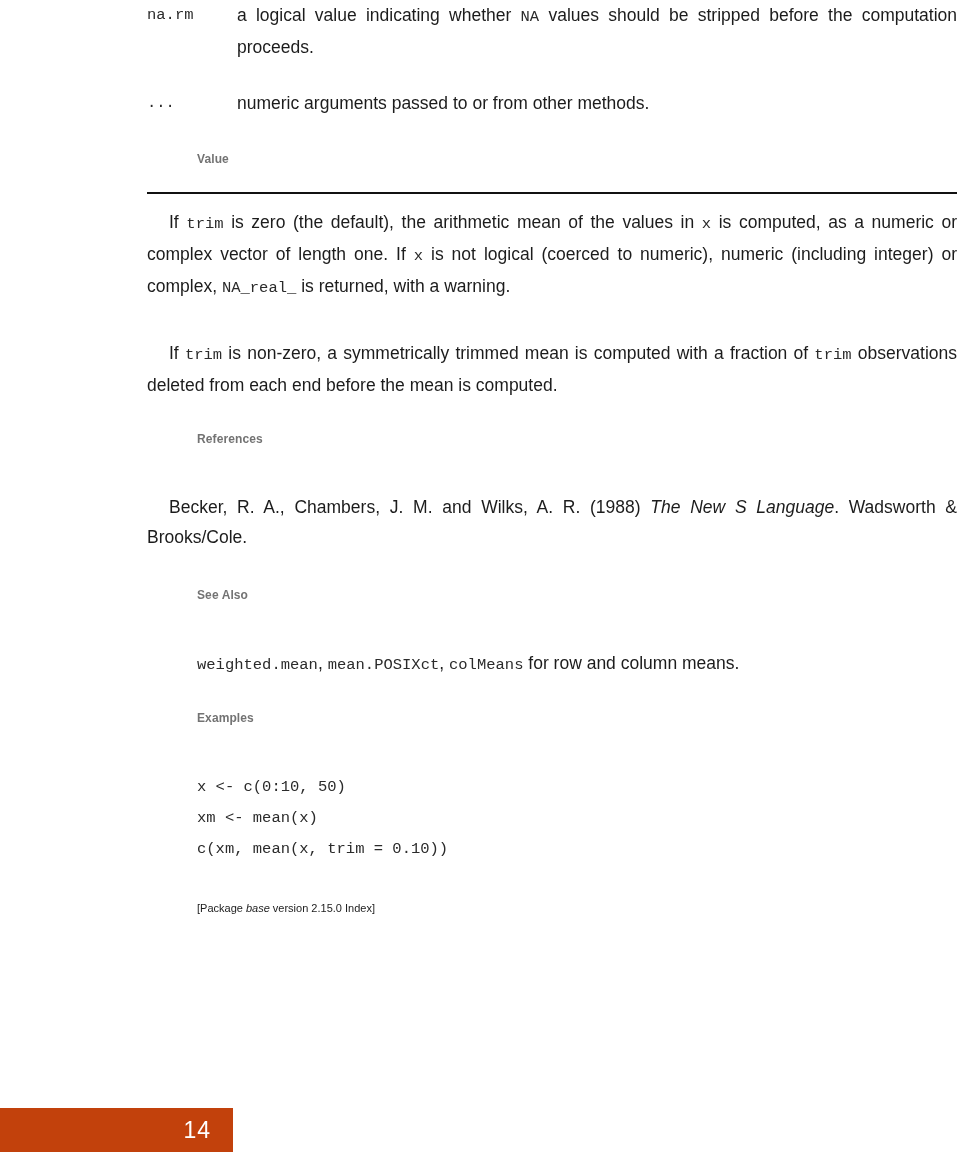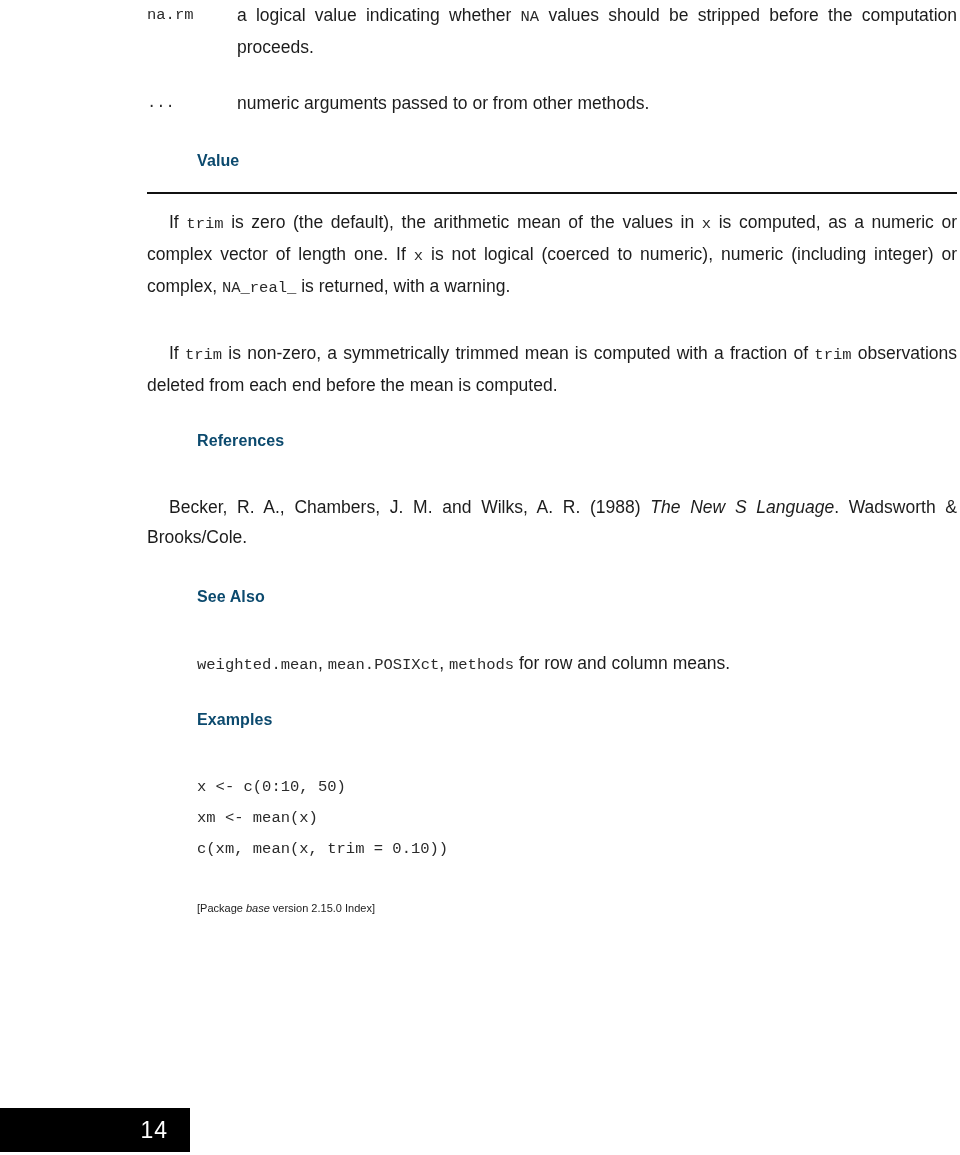--- a/index.html
+++ b/index.html
@@ -57,22 +57,22 @@
   .arg-desc {
     flex: 1 1 auto;
     font-size: 17.5px;
     line-height: 30px;
     text-align: justify;
     color: #1c1c1c;
   }
 
   
   .section-head {
-    color: #0c4a6e;
-    font-size: 16px;
+    color: #737373;
+    font-size: 12px;
     font-weight: 700;
     letter-spacing: 0.1px;
   }
   .rule {
     border: 0;
     border-top: 2.2px solid #111111;
     margin: 0;
   }
 
   
@@ -98,23 +98,23 @@
     font-size: 11px;
     color: #1c1c1c;
     line-height: 26px;
   }
 
   
   .page-bar {
     position: absolute;
     left: 0;
     top: 1108px;
-    width: 190px;
+    width: 233px;
     height: 44px;
-    background: #000000;
+    background: #c2410c;
     display: flex;
     align-items: center;
     justify-content: flex-end;
     box-sizing: border-box;
     padding-right: 22px;
   }
   .page-num {
     color: #ffffff;
     font-size: 23px;
     font-family: "Liberation Sans", sans-serif;
@@ -147,21 +147,21 @@
   <div class="abs para indent" style="left:147px; top:207px; width:810px;"><span>If </span><span class="mono">trim</span><span> is zero (the default), the arithmetic mean of the values in </span><span class="mono">x</span><span> is computed, as a numeric or complex vector of length one. If </span><span class="mono">x</span><span> is not logical (coerced to numeric), numeric (including integer) or complex, </span><span class="mono">NA_real_</span><span> is returned, with a warning.</span></div>
 
   <div class="abs para indent" style="left:147px; top:338px; width:810px;"><span>If </span><span class="mono">trim</span><span> is non-zero, a symmetrically trimmed mean is computed with a fraction of </span><span class="mono">trim</span><span> observations deleted from each end before the mean is computed.</span></div>
 
   <div class="abs section-head" style="left:197px; top:432px;">References</div>
 
   <div class="abs para indent" style="left:147px; top:492px; width:810px;"><span>Becker, R. A., Chambers, J. M. and Wilks, A. R. (1988) </span><em class="ital">The New S Language</em><span>. Wadsworth &amp; Brooks/Cole.</span></div>
 
   <div class="abs section-head" style="left:197px; top:588px;">See Also</div>
 
-  <div class="abs para" style="left:197px; top:648px; width:760px;"><span class="mono">weighted.mean</span><span>, </span><span class="mono">mean.POSIXct</span><span>, </span><span class="mono">methods</span><span> for row and column means.</span></div>
+  <div class="abs para" style="left:197px; top:648px; width:760px;"><span class="mono">weighted.mean</span><span>, </span><span class="mono">mean.POSIXct</span><span>, </span><span class="mono">colMeans</span><span> for row and column means.</span></div>
 
   <div class="abs section-head" style="left:197px; top:711px;">Examples</div>
 
   <div class="abs code-block" style="left:197px; top:772px;"><div>x &lt;- c(0:10, 50)</div><div>xm &lt;- mean(x)</div><div>c(xm, mean(x, trim = 0.10))</div></div>
 
   <div class="abs pkg-footer" style="left:197px; top:895px;">
     <span>[Package </span><span class="ital">base</span><span> version </span><span>2.15.0</span><span> Index]</span>
   </div>
 
   <div class="page-bar">

